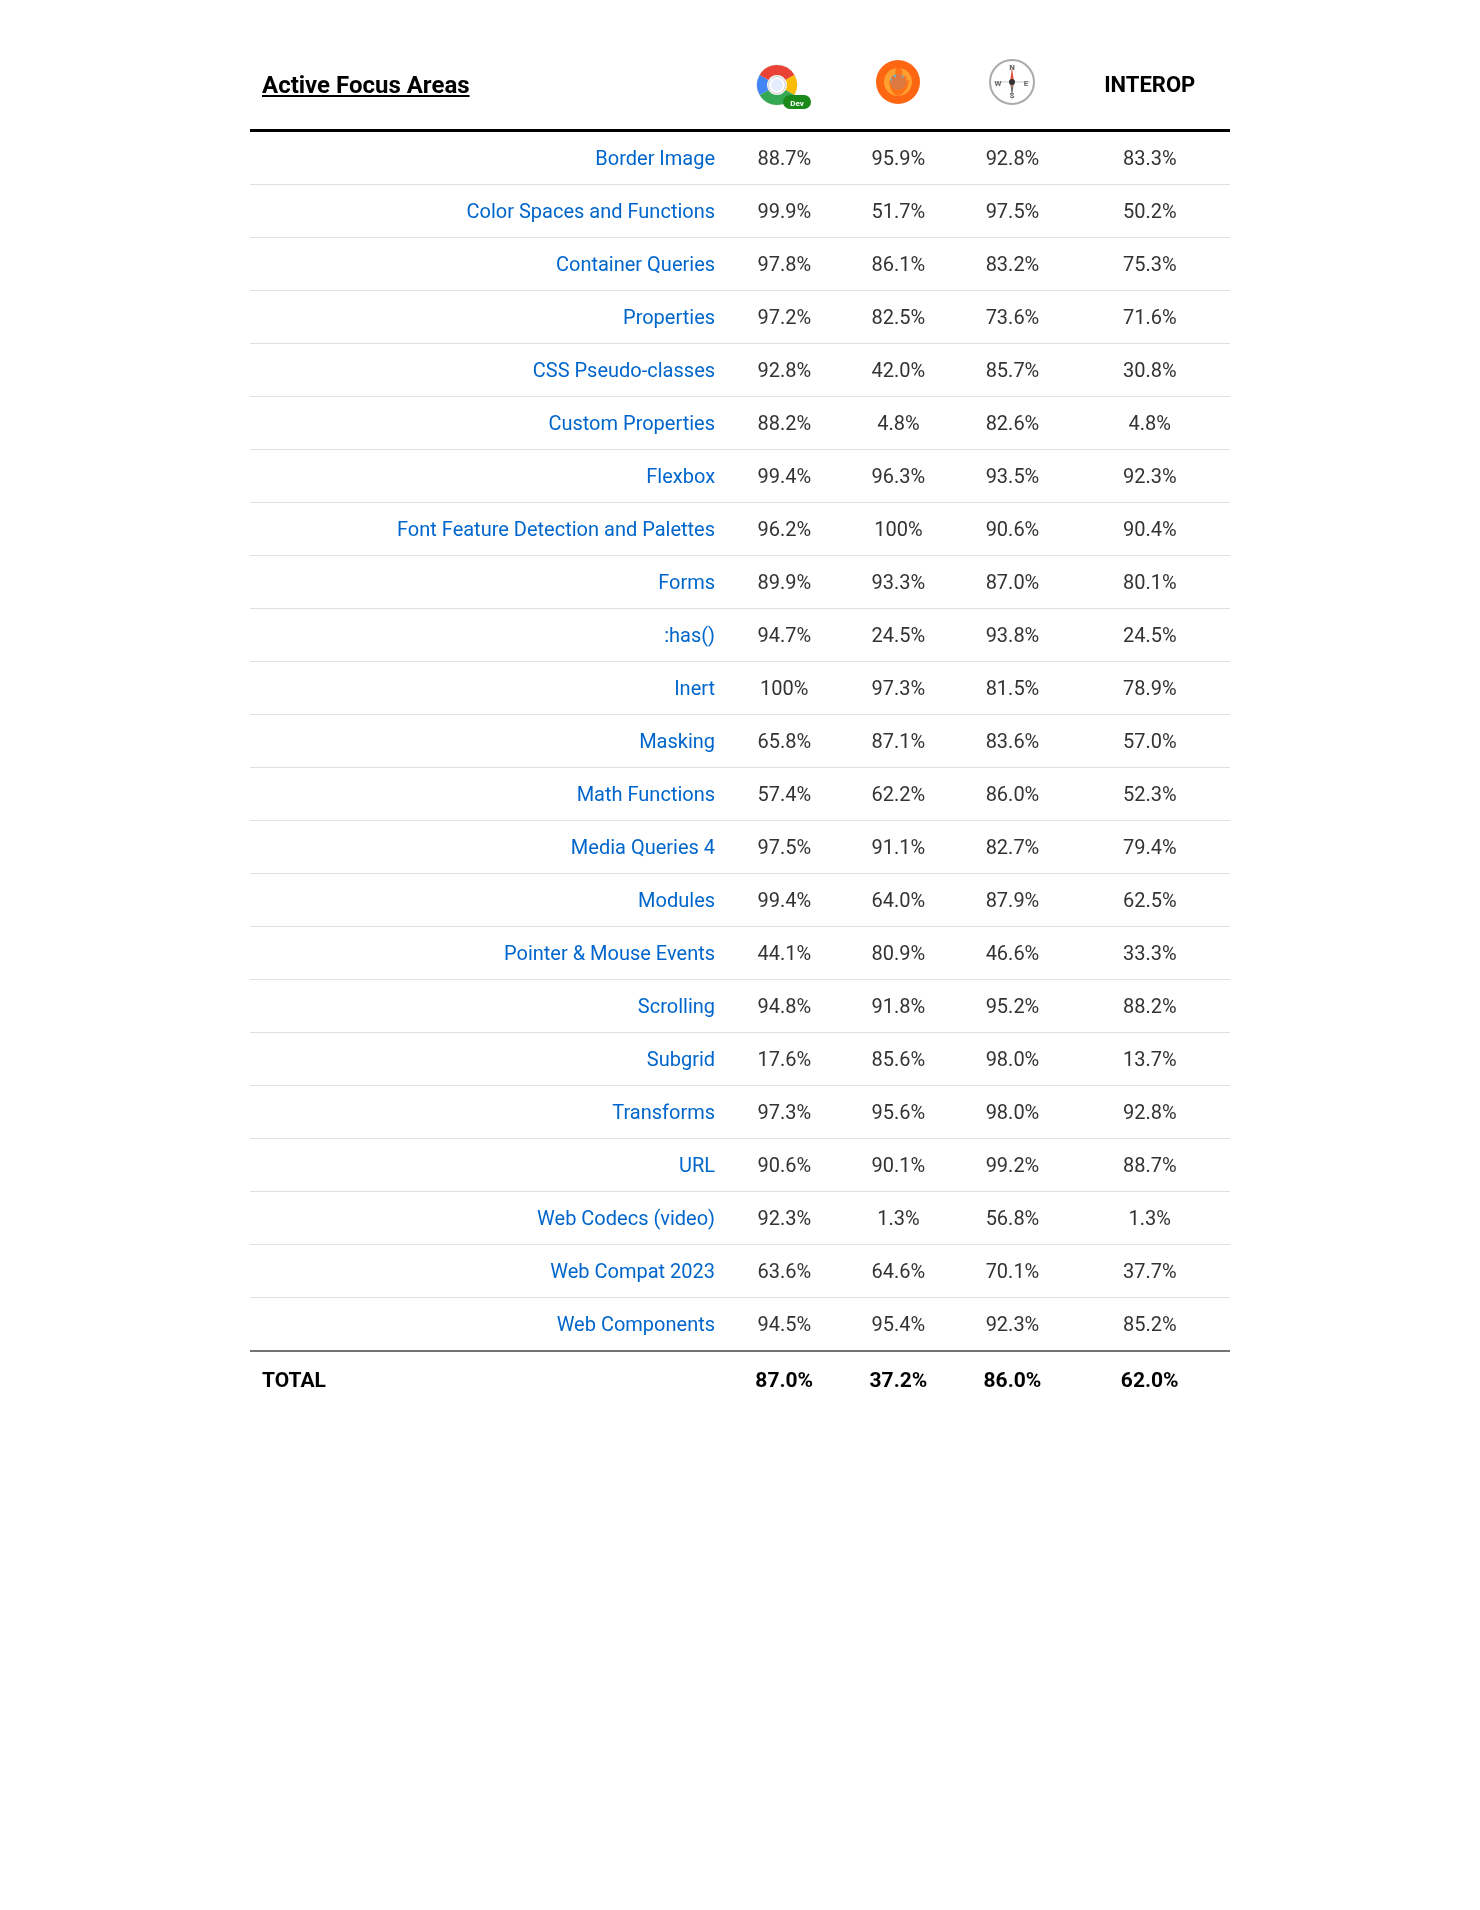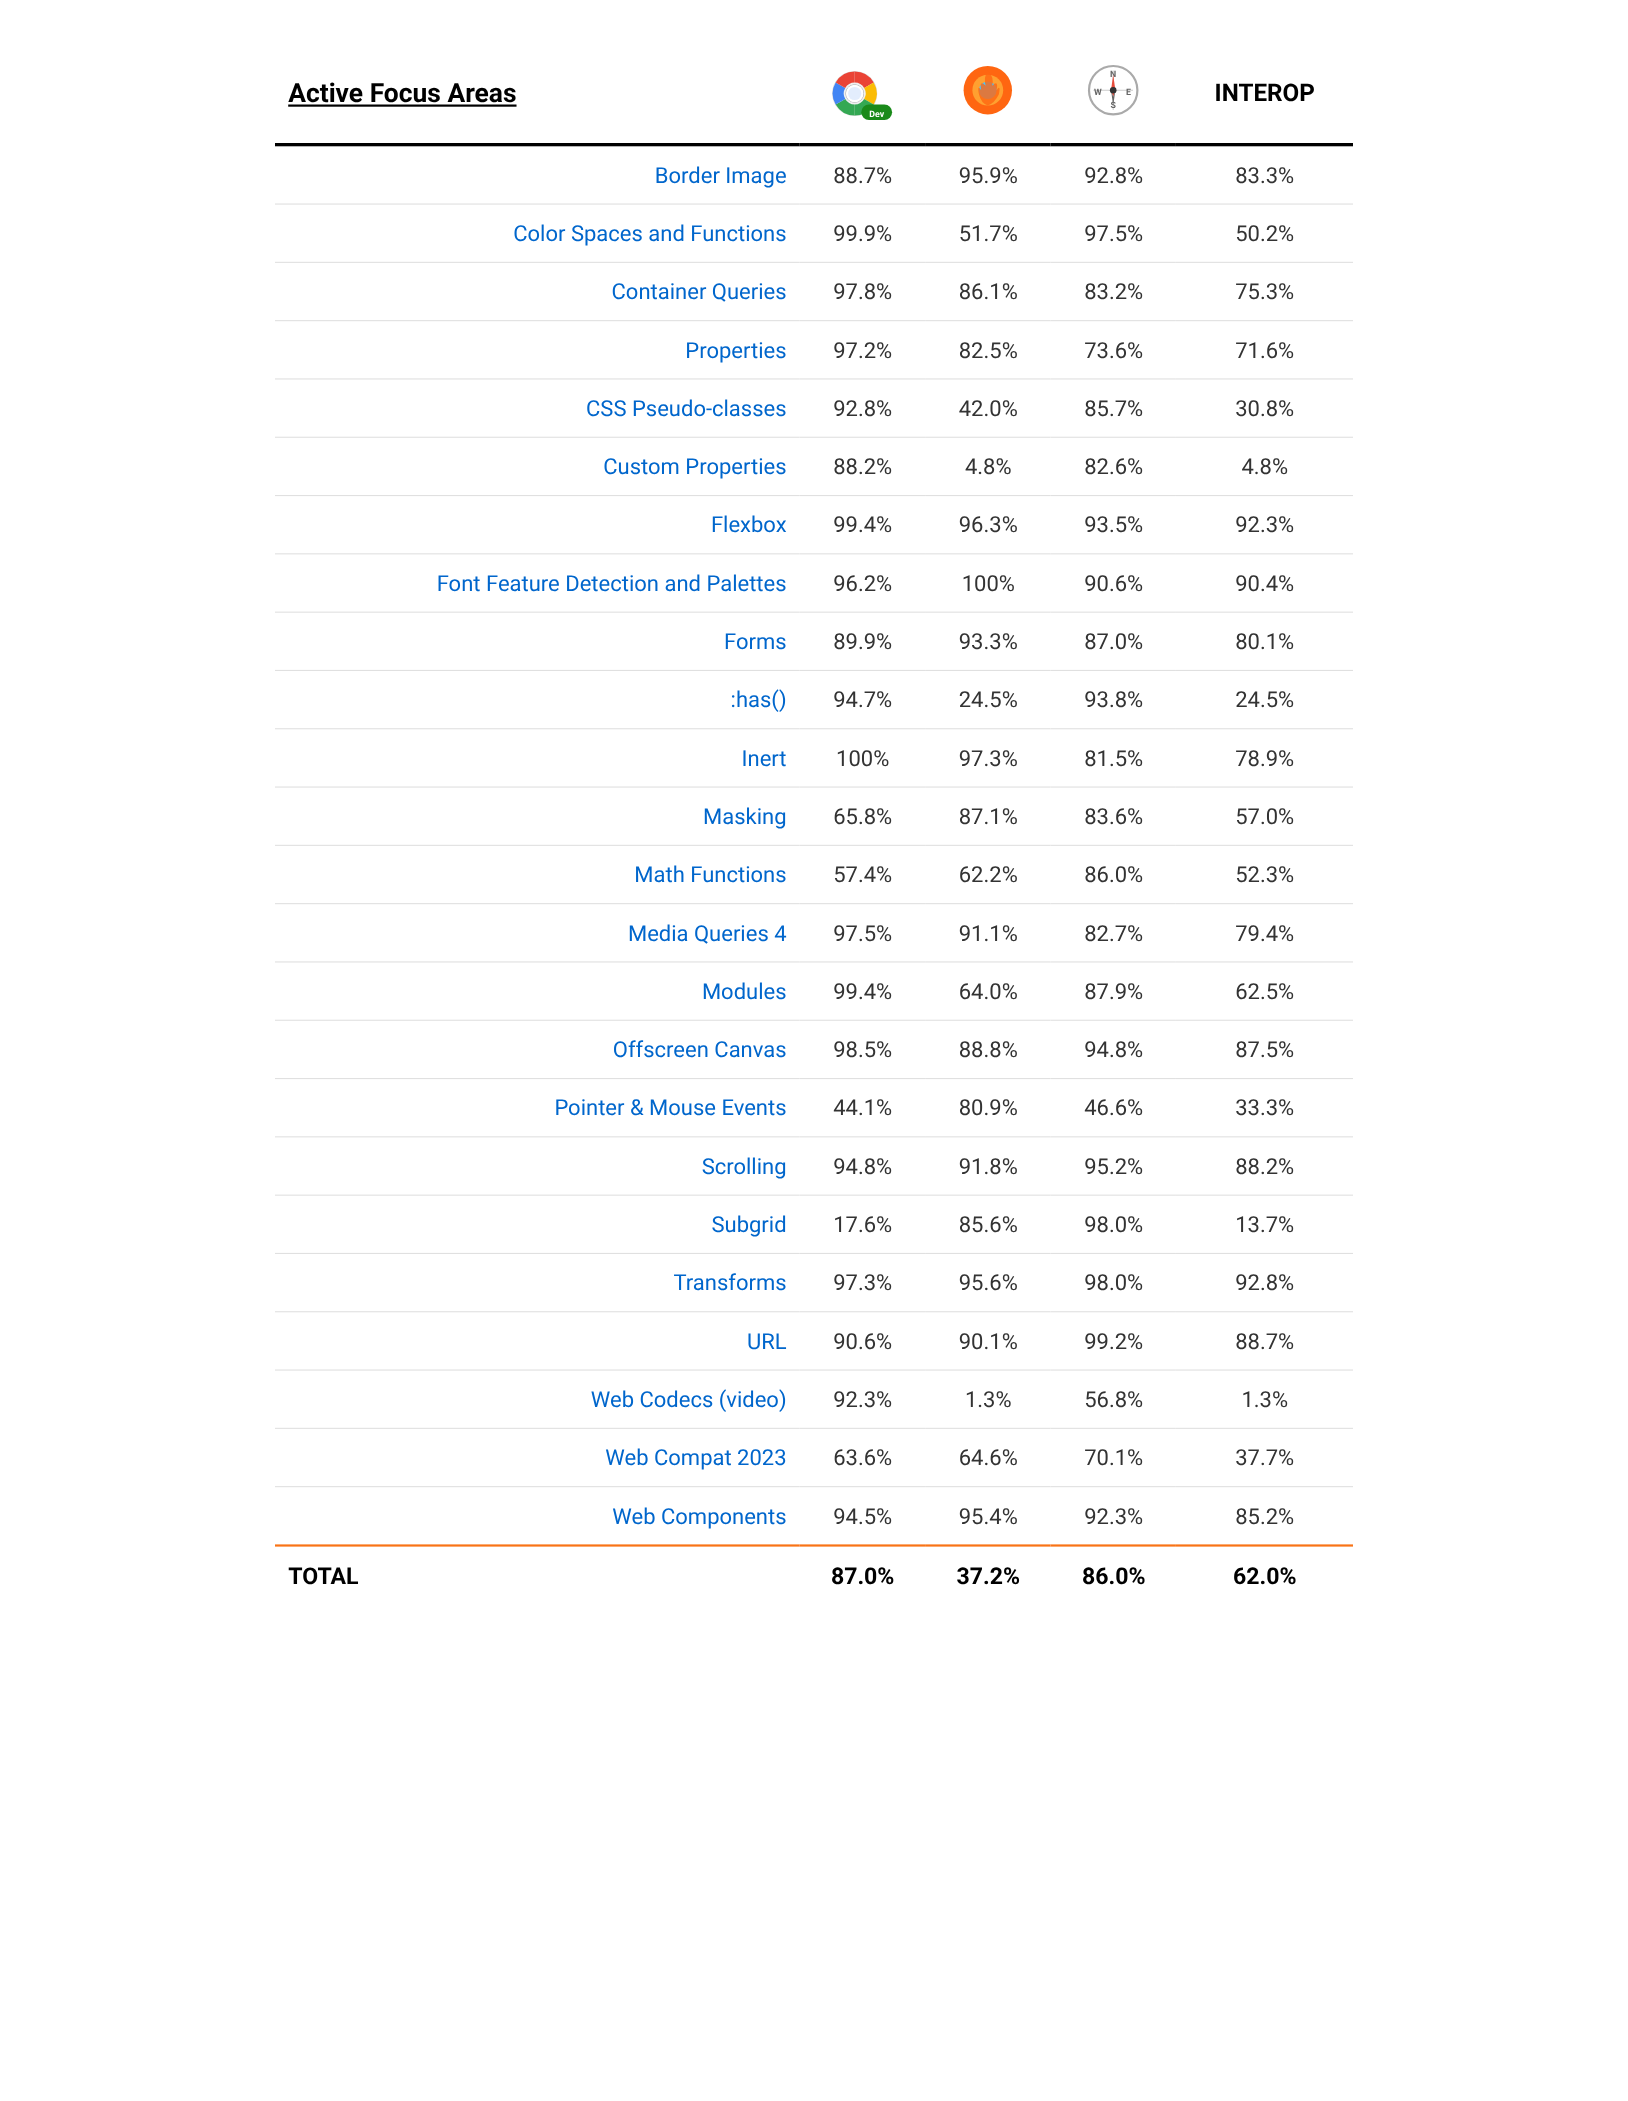--- a/index.html
+++ b/index.html
@@ -44,21 +44,21 @@
       font-size: 20px;
       text-align: center;
       color: #333;
     }
     tbody td.feature-name {
       text-align: right;
       color: #0066cc;
       font-size: 20px;
     }
     tfoot tr {
-      border-top: 2px solid #f97316;
+      border-top: 2px solid #737373;
     }
     tfoot td {
       padding: 16px 12px;
       font-size: 21px;
       font-weight: 700;
       text-align: center;
       color: #000;
     }
     tfoot td.total-label {
       text-align: left;
@@ -232,27 +232,20 @@
           <td>79.4%</td>
         </tr>
         <tr>
           <td class="feature-name">Modules</td>
           <td>99.4%</td>
           <td>64.0%</td>
           <td>87.9%</td>
           <td>62.5%</td>
         </tr>
         <tr>
-          <td class="feature-name">Offscreen Canvas</td>
-          <td>98.5%</td>
-          <td>88.8%</td>
-          <td>94.8%</td>
-          <td>87.5%</td>
-        </tr>
-        <tr>
           <td class="feature-name">Pointer &amp; Mouse Events</td>
           <td>44.1%</td>
           <td>80.9%</td>
           <td>46.6%</td>
           <td>33.3%</td>
         </tr>
         <tr>
           <td class="feature-name">Scrolling</td>
           <td>94.8%</td>
           <td>91.8%</td>

